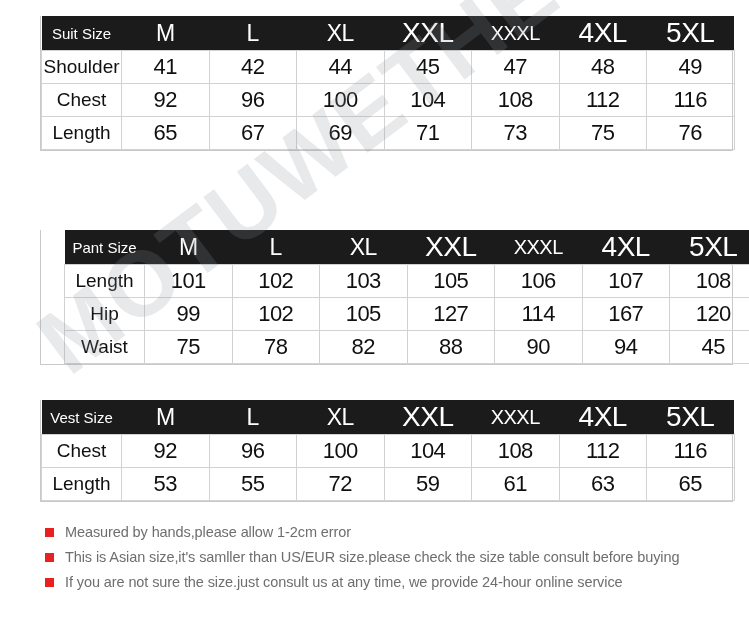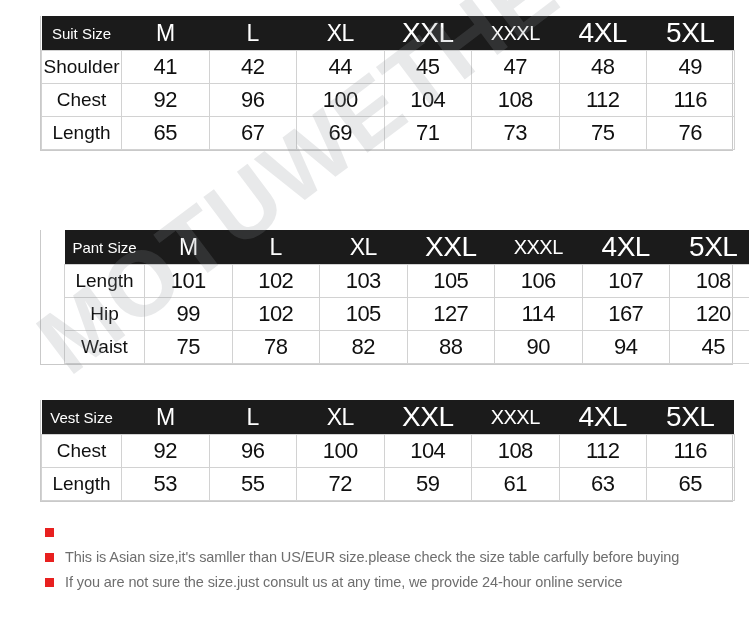--- a/index.html
+++ b/index.html
@@ -322,24 +322,25 @@
             <td class="val">63</td>
             <td class="val">65</td>
           </tr>
         </tbody>
       </table>
     </div>
 
   <div id="notes">
       <div class="note-row">
         <span class="note-bullet"></span>
+        <span class="note-text">Measured by hands,please allow 1-2cm error</span>
       </div>
       <div class="note-row">
         <span class="note-bullet"></span>
-        <span class="note-text">This is Asian size,it's samller than US/EUR size.please check the size table carfully before buying</span>
+        <span class="note-text">This is Asian size,it's samller than US/EUR size.please check the size table consult before buying</span>
       </div>
       <div class="note-row">
         <span class="note-bullet"></span>
         <span class="note-text">If you are not sure the size.just consult us at any time, we provide 24-hour online service</span>
       </div>
     </div>
 </div>
 
 <div id="watermark-layer">
   <div id="watermark-text">MOTUWETHER</div>

